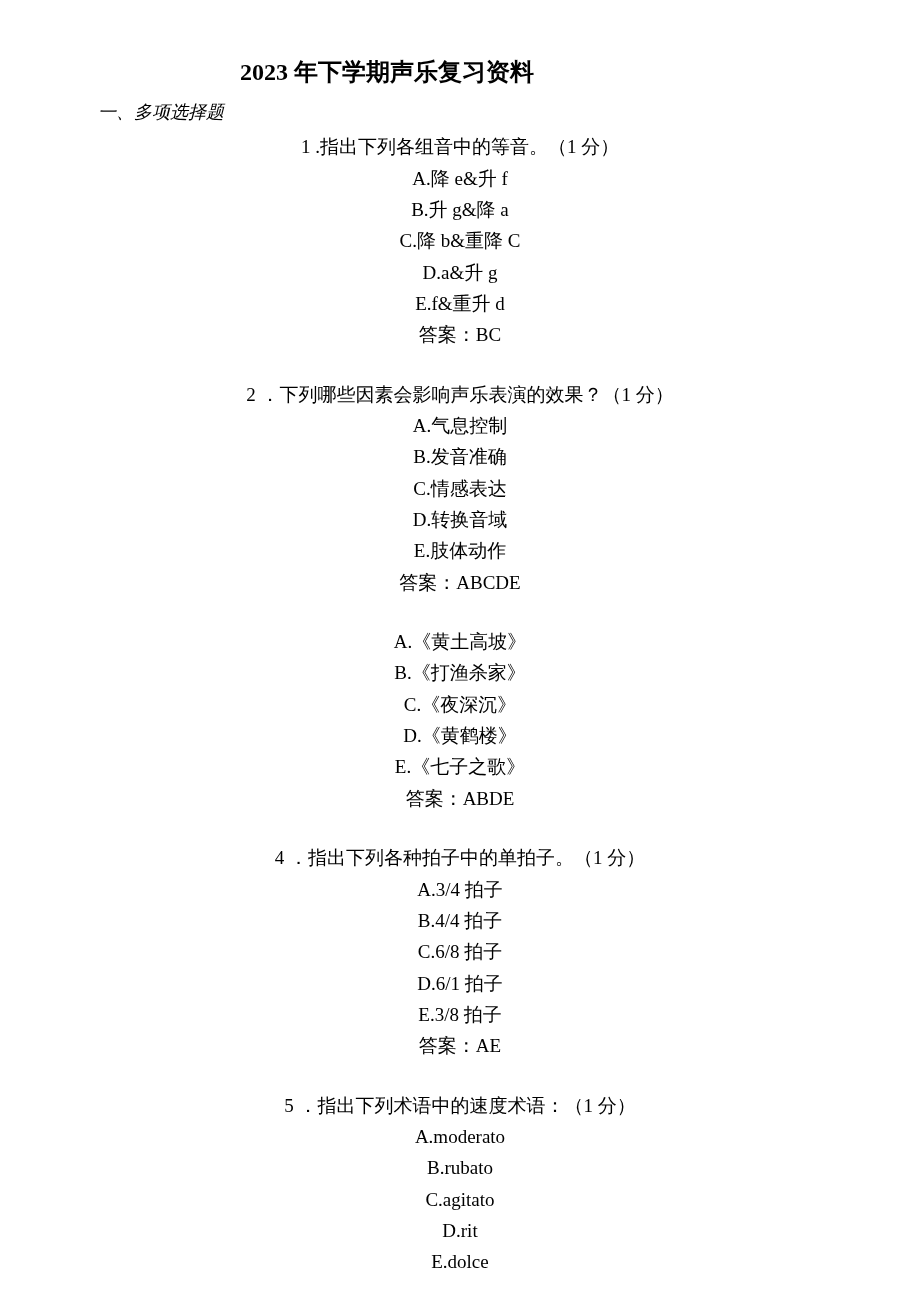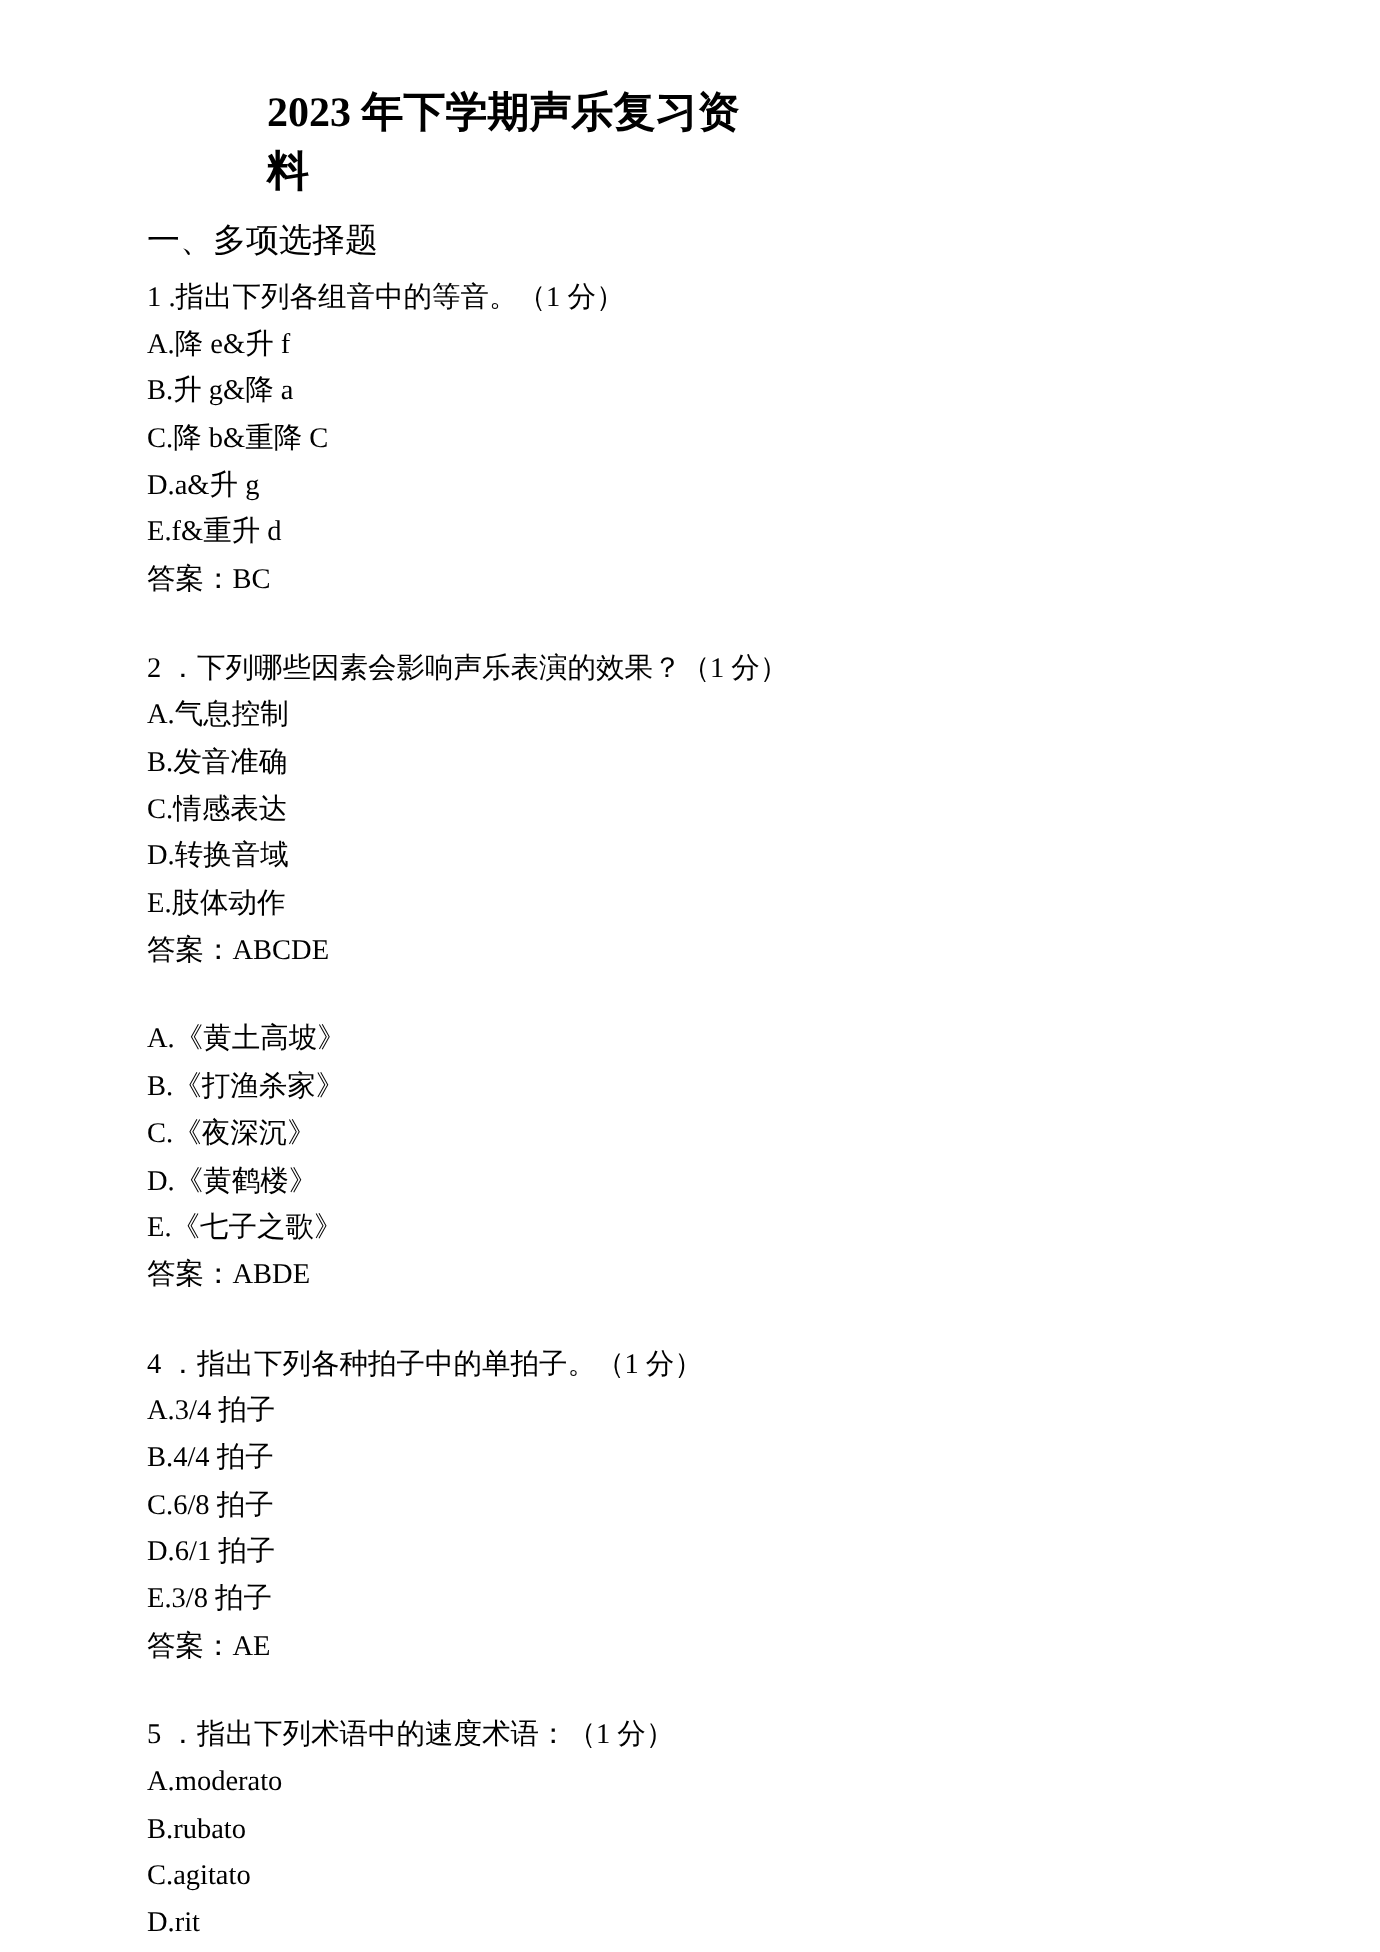--- a/index.html
+++ b/index.html
@@ -10,34 +10,36 @@
     body {
       font-family: "SimSun", "宋体", serif;
       font-size: 19px;
       line-height: 1.65;
       color: #000;
       background: #fff;
       width: 920px;
       padding: 56px 98px 40px 98px;
     }
     .title {
-      text-align: left;
+      text-align: right;
       font-weight: bold;
-      font-size: 28px;
-      margin-left: 80px;
+      font-size: 24px;
+      margin-left: 116px;
       margin-bottom: 8px;
       line-height: 1.4;
       width: 320px;
     }
     .section-heading {
-      font-size: 22px;
+      font-size: 18px;
       margin-bottom: 4px;
+      font-style: italic;
     }
     .question-block {
       margin-bottom: 28px;
+      text-align: center;
     }
     .question-line {
       margin-bottom: 0;
     }
     .option {
       display: block;
     }
     .answer {
       display: block;
     }

